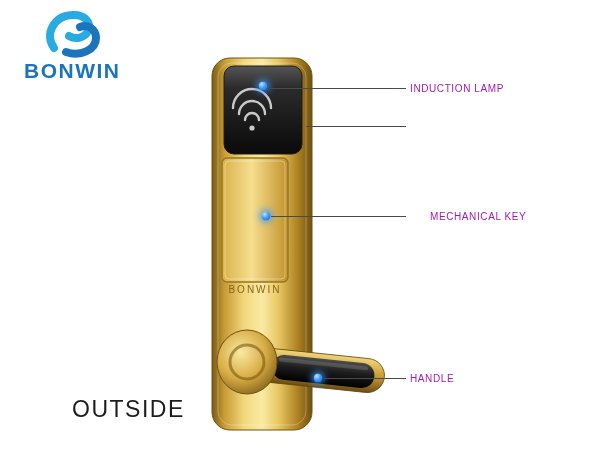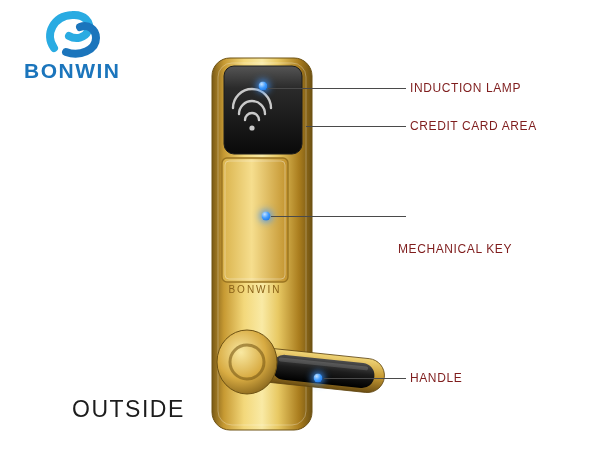--- a/index.html
+++ b/index.html
@@ -13,21 +13,21 @@
   .logo-text {
     color:#1b75bc; font-weight:bold; font-size:21px;
     letter-spacing:1.5px; line-height:1; margin-top:2px;
   }
   
   .lock-svg { position:absolute; left:0; top:0; pointer-events:none; }
   
   .leader { position:absolute; height:1px; background:#4a4a4a; }
   .callout-label {
     position:absolute; transform:translateY(-50%);
-    font-size:12px; color:#7f1d1d; letter-spacing:0.6px; white-space:nowrap;
+    font-size:10px; color:#a21caf; letter-spacing:0.6px; white-space:nowrap;
   }
   .marker {
     position:absolute; width:9px; height:9px; border-radius:50%;
     transform:translate(-50%,-50%);
     background: radial-gradient(circle at 35% 30%, #c5e2ff 0%, #3f9bff 45%, #0c62d6 100%);
     box-shadow: 0 0 7px 2px rgba(64,150,255,0.85);
   }
   
   .side-label {
     position:absolute; left:72px; top:396px;
@@ -114,19 +114,18 @@
   <div class="marker" style="left:263px; top:86px;"></div>
   <div class="marker" style="left:266px; top:216px;"></div>
   <div class="marker" style="left:318px; top:378px;"></div>
 
   <div class="leader" style="left:268px; top:88px;  width:138px;"></div>
   <div class="leader" style="left:306px; top:126px; width:100px;"></div>
   <div class="leader" style="left:271px; top:216px; width:135px;"></div>
   <div class="leader" style="left:324px; top:378px; width:82px;"></div>
 
   <div class="callout-label" style="left:410px; top:88px;">INDUCTION LAMP</div>
-  <div class="callout-label" style="left:410px; top:126px;">CREDIT CARD AREA</div>
-  <div class="callout-label" style="left:398px; top:216px;margin-top:33px;">MECHANICAL KEY</div>
+  <div class="callout-label" style="left:430px; top:216px;">MECHANICAL KEY</div>
   <div class="callout-label" style="left:410px; top:378px;text-align:right;">HANDLE</div>
 
   <div class="side-label">OUTSIDE</div>
 
 </div>
 
 </body></html>

